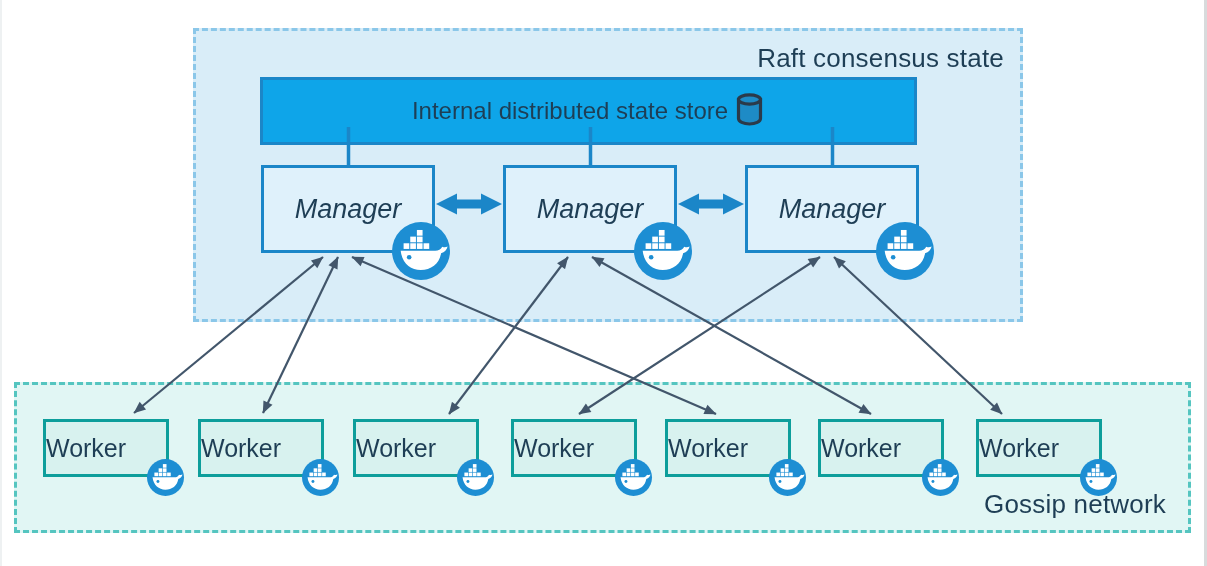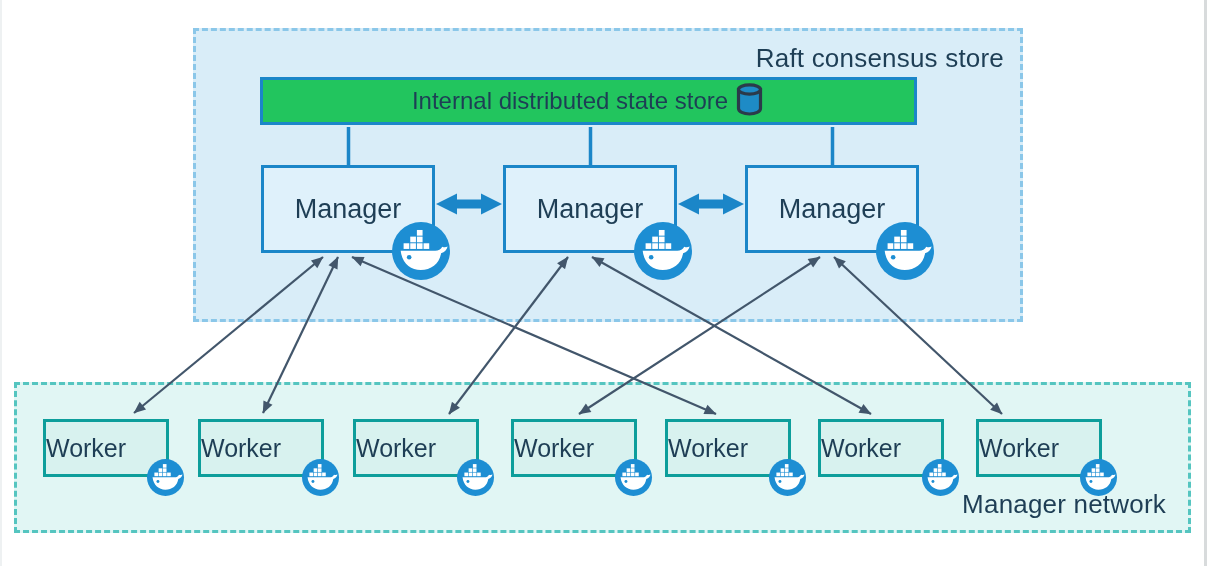--- a/index.html
+++ b/index.html
@@ -20,29 +20,29 @@
     background:#e1f6f4;border:3px dashed #55c5c0;box-sizing:border-box;
   }
   .group-label{
     position:absolute;font-size:26px;letter-spacing:0.2px;color:#1e3e55;white-space:nowrap;
   }
   .raft-label{top:12px;right:16px;}
   .gossip-label{bottom:10px;right:22px;}
 
   
   .state-store{
-    position:absolute;left:260px;top:77px;width:657px;height:48px;
-    background:#22c55e;border:3px solid #1b86c8;box-sizing:border-box;
+    position:absolute;left:260px;top:77px;width:657px;height:68px;
+    background:#0ea5e9;border:3px solid #1b86c8;box-sizing:border-box;
     display:flex;align-items:center;justify-content:center;gap:6px;z-index:3;
   }
   .state-store .label{font-size:24px;}
   .manager{
     position:absolute;top:165px;width:174px;height:88px;
     background:#dff1fb;border:3px solid #1b86c8;box-sizing:border-box;
-    display:flex;align-items:center;justify-content:center;z-index:3;
+    display:flex;align-items:center;justify-content:center;z-index:3;font-style:italic;
   }
   .manager .label{font-size:27px;}
   .m1{left:261px;} .m2{left:503px;} .m3{left:745px;}
 
   
   .worker{
     position:absolute;top:419px;width:126px;height:58px;
     background:#d8f2ef;border:3px solid #0d9e9b;box-sizing:border-box;
     display:flex;align-items:center;justify-content:flex-start;z-index:3;
   }
@@ -59,25 +59,25 @@
 
   .overlay{position:absolute;left:0;top:0;z-index:4;pointer-events:none;}
   .store-icon{flex:0 0 auto;}
 </style>
 </head>
 <body>
 
 <div class="canvas">
 
   <div class="raft-group">
-    <div class="group-label raft-label">Raft consensus store</div>
+    <div class="group-label raft-label">Raft consensus state</div>
   </div>
 
   <div class="gossip-network">
-    <div class="group-label gossip-label">Manager network</div>
+    <div class="group-label gossip-label">Gossip network</div>
   </div>
 
   <div class="state-store">
     <span class="label">Internal distributed state store</span>
     <span class="store-icon">
       <svg width="31" height="36" viewBox="0 0 31 36">
         <path d="M4.5 8.5 V27.5 C4.5 30.6 9.4 33 15.5 33 C21.6 33 26.5 30.6 26.5 27.5 V8.5 Z" fill="#1e8bc6" stroke="#2b3a4a" stroke-width="3.2"></path>
         <ellipse cx="15.5" cy="8.5" rx="11" ry="4.6" fill="#1e8bc6" stroke="#2b3a4a" stroke-width="3.2"></ellipse>
       </svg>
     </span>

